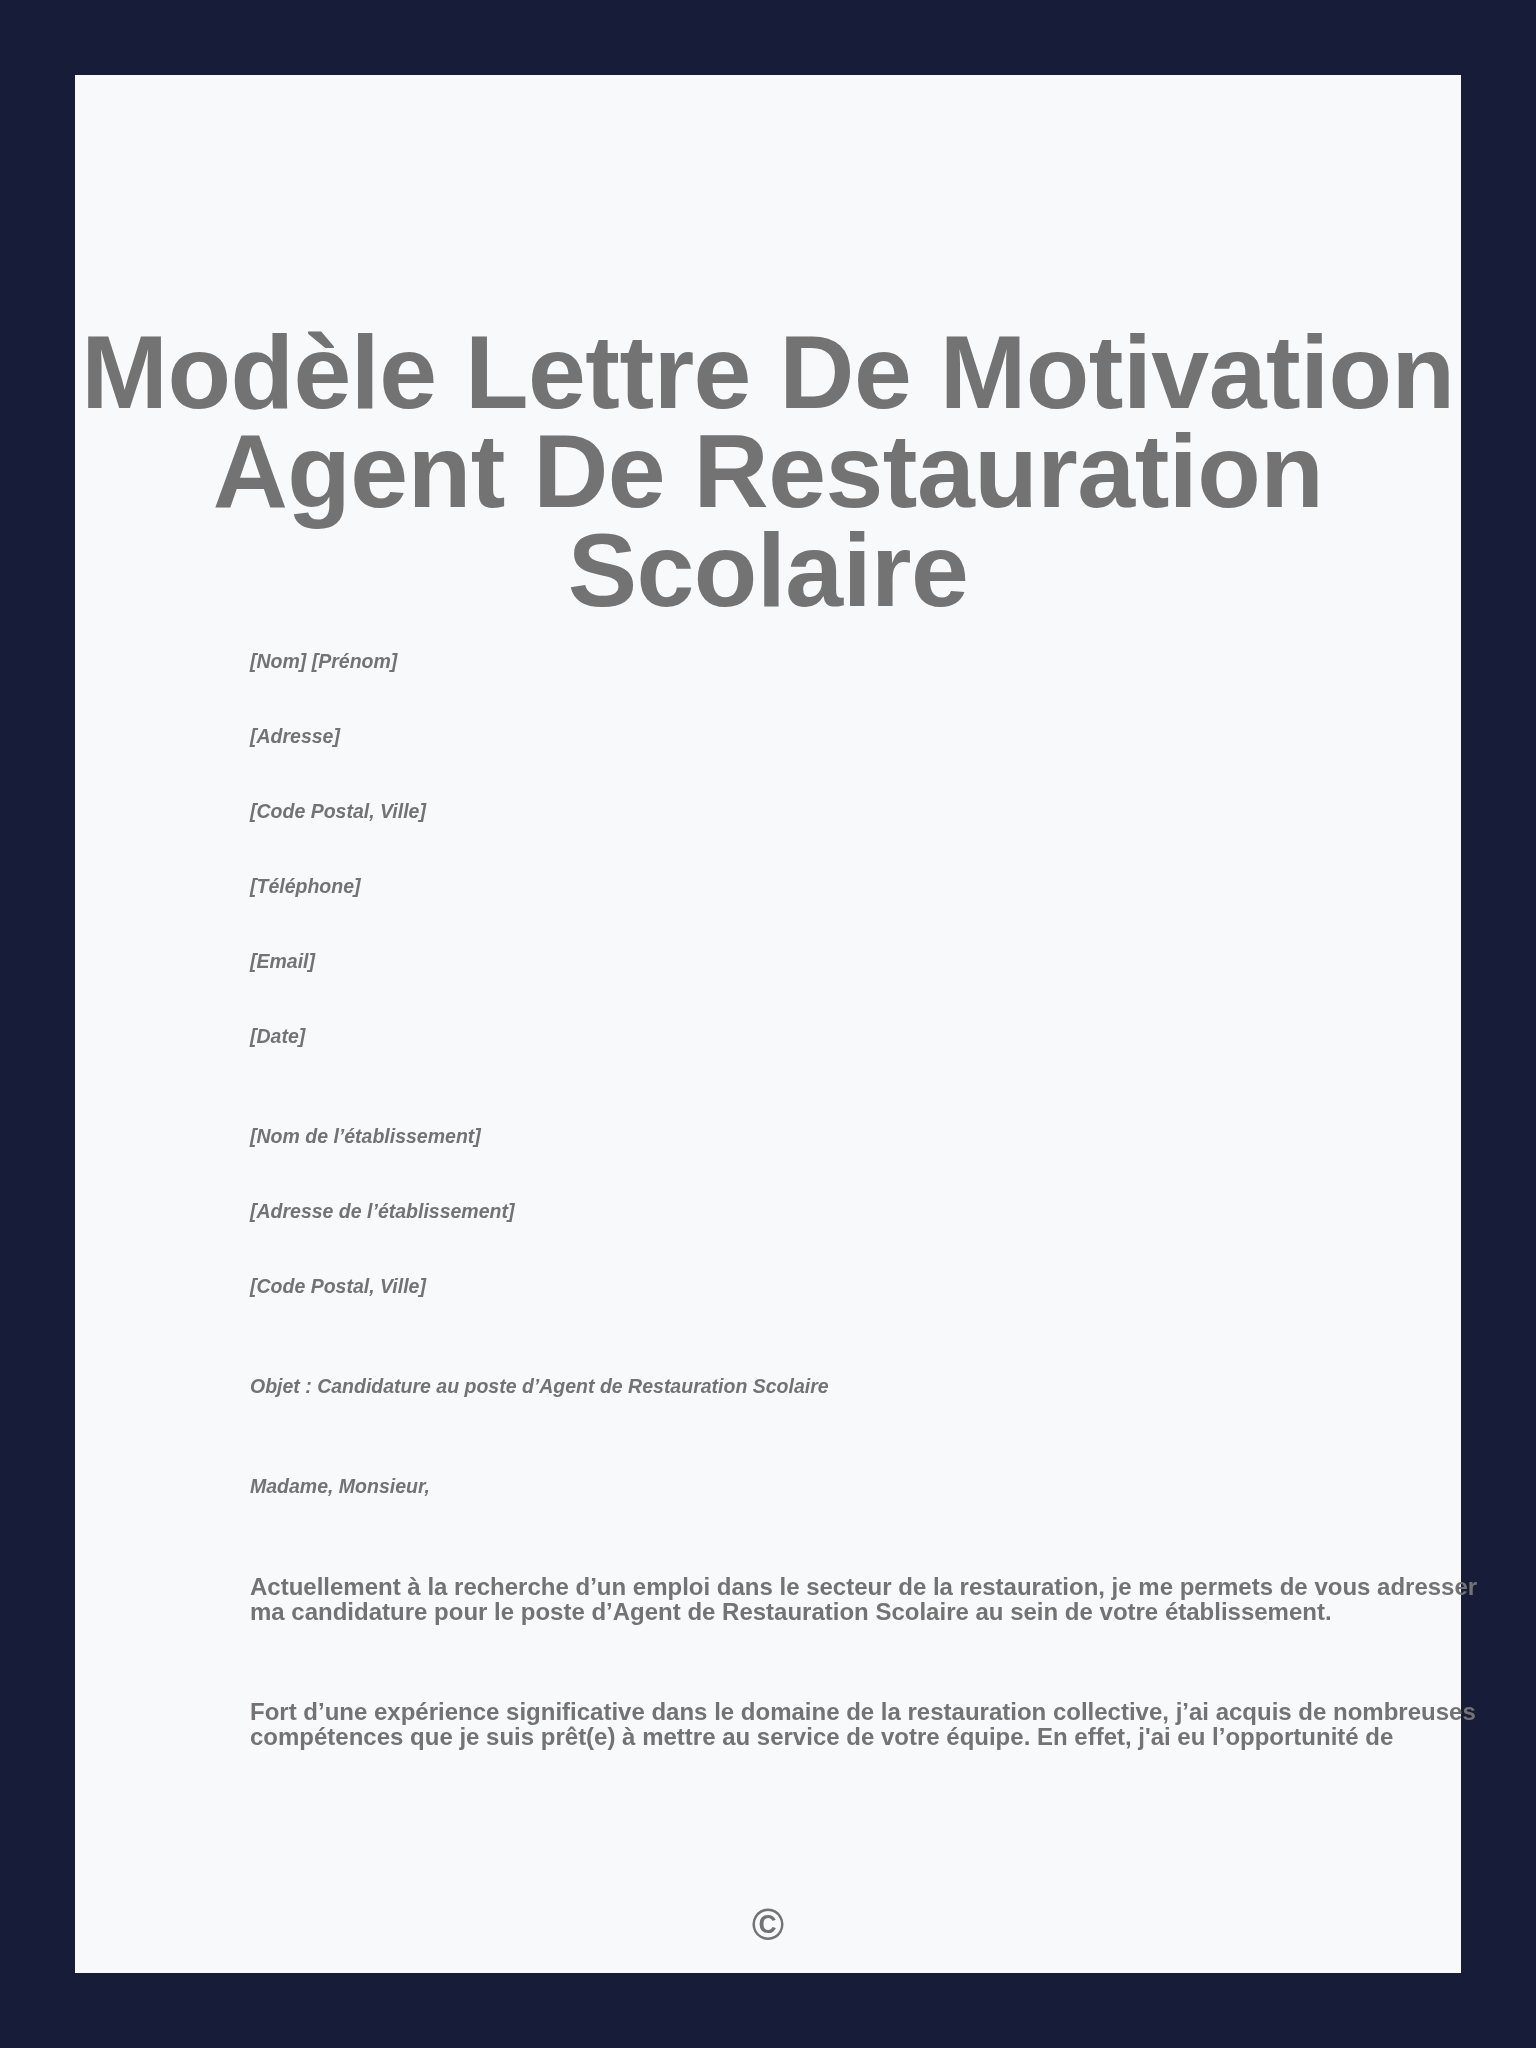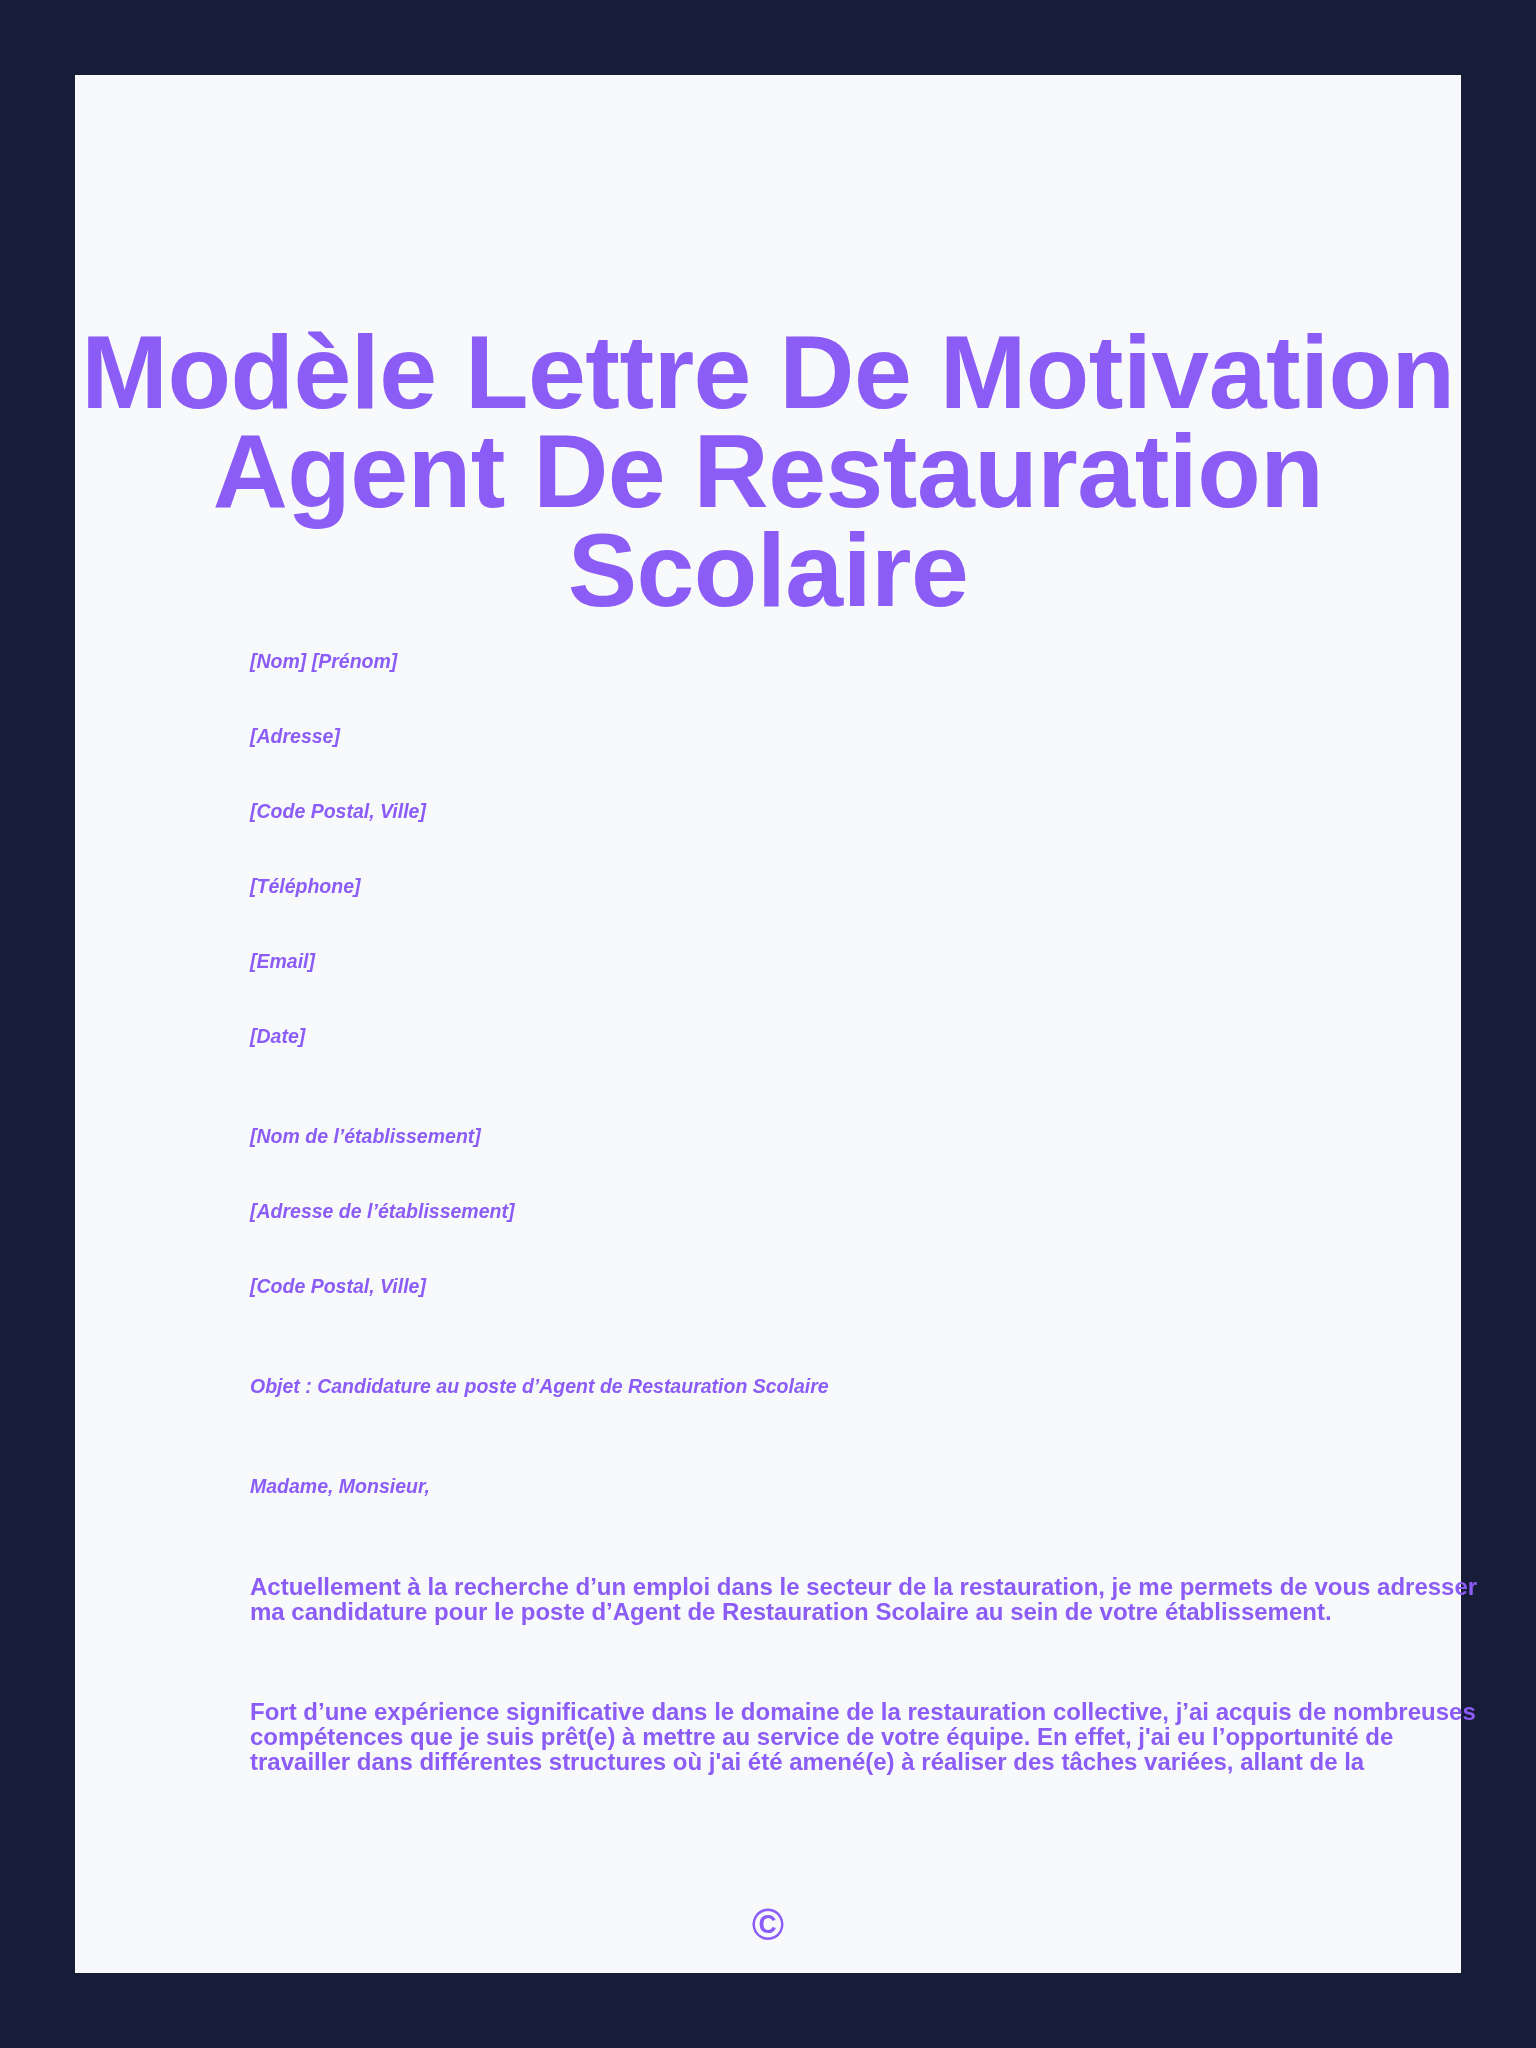--- a/index.html
+++ b/index.html
@@ -14,21 +14,21 @@
       overflow: hidden;
       font-family: "Liberation Sans", sans-serif;
     }
     .page {
       position: absolute;
       left: 75px;
       top: 75px;
       width: 1386px;
       height: 1898px;
       background: #f8f9fb;
-      color: #8b5cf6;
+      color: #737373;
     }
     .title {
       position: absolute;
       left: 0;
       top: 248px;
       width: 1386px;
       margin: 0;
       text-align: center;
       font-weight: bold;
       font-size: 104px;
@@ -94,17 +94,16 @@
   <p class="line" style="top:1399px">Madame, Monsieur,</p>
 
   <div class="para" style="top:1499px">
     <span>Actuellement à la recherche d’un emploi dans le secteur de la restauration, je me permets de vous adresser</span>
     <span>ma candidature pour le poste d’Agent de Restauration Scolaire au sein de votre établissement.</span>
   </div>
 
   <div class="para" style="top:1624px">
     <span>Fort d’une expérience significative dans le domaine de la restauration collective, j’ai acquis de nombreuses</span>
     <span>compétences que je suis prêt(e) à mettre au service de votre équipe. En effet, j'ai eu l’opportunité de</span>
-    <span>travailler dans différentes structures où j'ai été amené(e) à réaliser des tâches variées, allant de la</span>
   </div>
 
   <div class="copyright">©</div>
 </div>
 
 </body></html>

